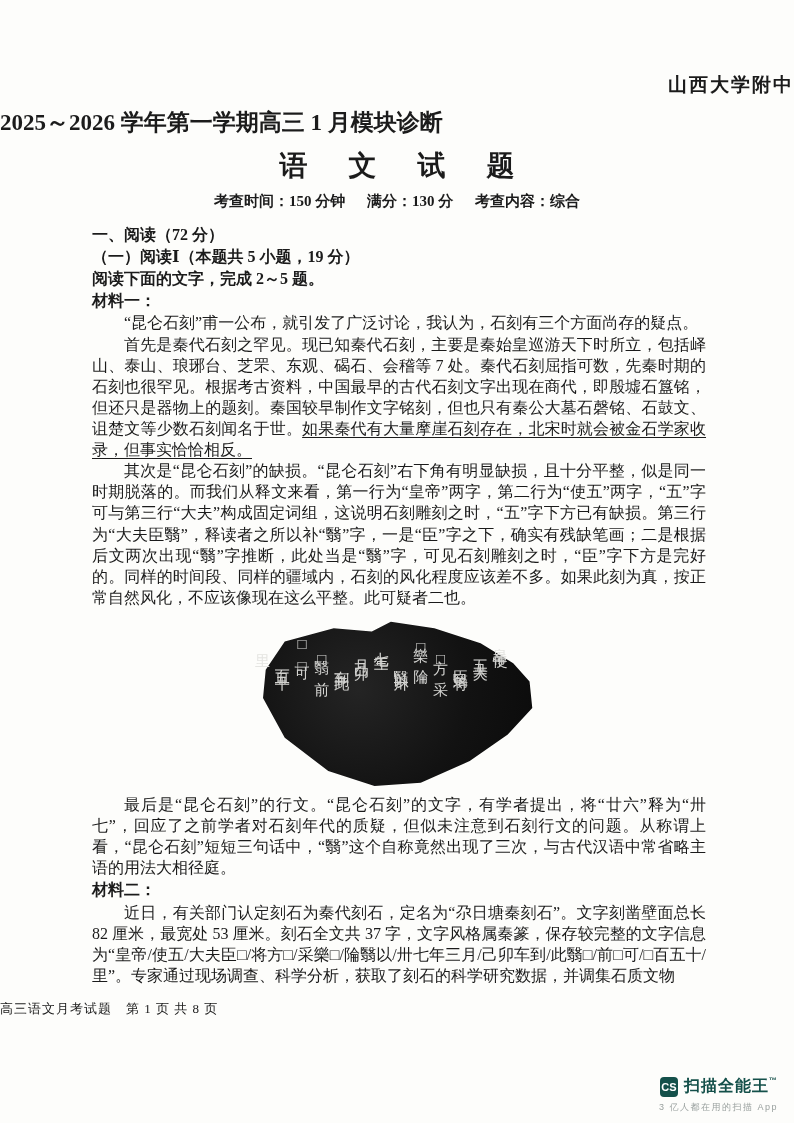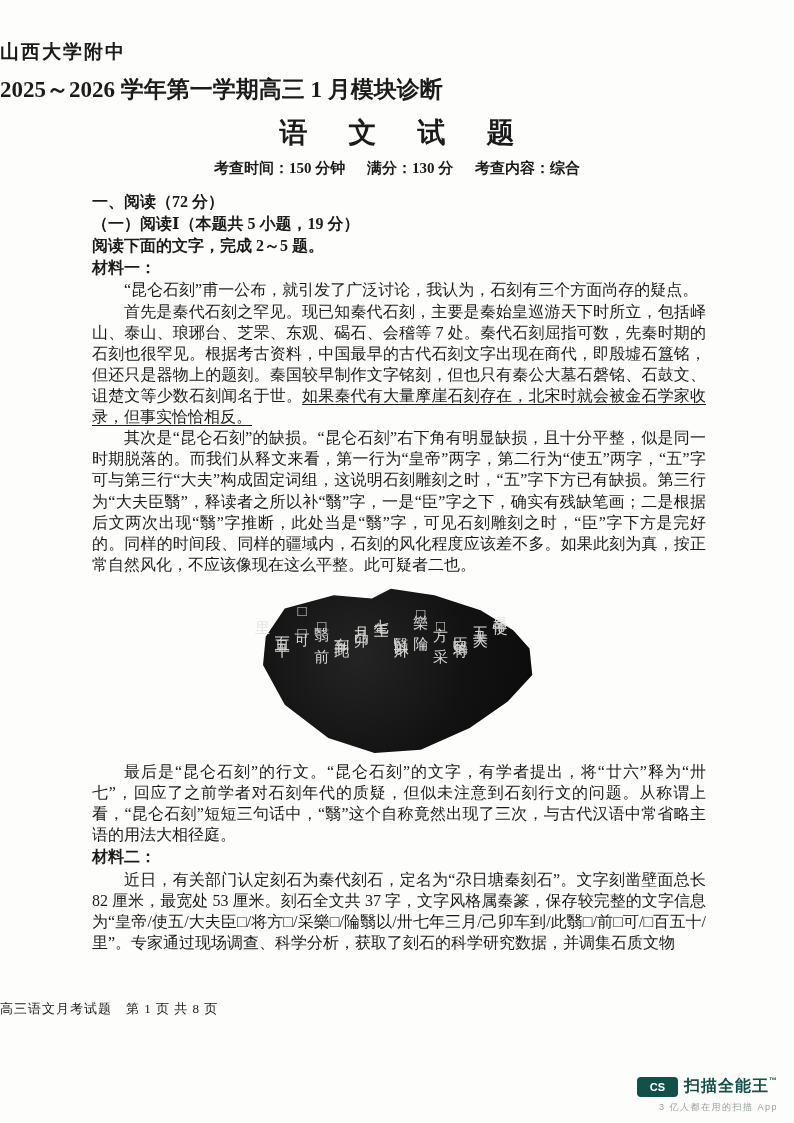--- a/index.html
+++ b/index.html
@@ -6,21 +6,21 @@
   .page {
     position:relative;
     width:794px; height:1123px;
     margin:0 auto;
     background:#fdfdfb;
     font-family:"Liberation Serif","DejaVu Serif",serif;
     color:#1b1b1b;
     overflow:hidden;
   }
   
-  .school   { padding-top:39px; text-align:left; font-size:19px; font-weight:bold; letter-spacing:2px; }
+  .school   { padding-top:72px; text-align:right; font-size:19px; font-weight:bold; letter-spacing:2px; }
   .examname { margin-top:9px; text-align:left; font-size:23px; font-weight:bold; }
   .subject  { margin-top:9px; text-align:center; font-size:28px; font-weight:bold; letter-spacing:17px; text-indent:17px; }
   .meta     { margin-top:7px; text-align:center; font-size:15px; font-weight:bold; }
   .meta span { margin:0 9px; }
   
   .content { margin:13px 88px 0 92px; font-size:16px; line-height:1.32; text-align:justify; }
   .hline   { font-weight:bold; margin:1px 0; }
   .para    { margin:0; text-indent:2em; }
   .para u  { text-underline-offset:3px; }
   .attrib  { margin:2px 0 0; text-align:right; }
@@ -46,21 +46,21 @@
   .rcol:last-child    { margin-top:6px; }
   
   .footer {
     position:absolute; left:0; right:0; top:1000px;
     font-size:13px; letter-spacing:1px;
   }
   
   .wm { position:absolute; right:16px; top:1076px; width:150px;
         font-family:"Liberation Sans","DejaVu Sans",sans-serif; }
   .wm-row  { display:flex; align-items:center; justify-content:flex-end; gap:6px; }
-  .wm-logo { width:41px; height:20px; border-radius:4px; background:#14504a;
+  .wm-logo { width:18px; height:20px; border-radius:4px; background:#14504a;
              color:#fff; font-size:11px; font-weight:bold;
              display:flex; align-items:center; justify-content:center; }
   .wm-name { color:#14504a; font-size:16px; font-weight:bold; letter-spacing:1px; }
   .wm-tm   { color:#14504a; font-size:8px; vertical-align:top; }
   .wm-tag  { margin-top:4px; text-align:right; color:#9aa19f; font-size:9px; letter-spacing:1.5px; }
 </style>
 </head>
 <body>
 
 <div class="page">

